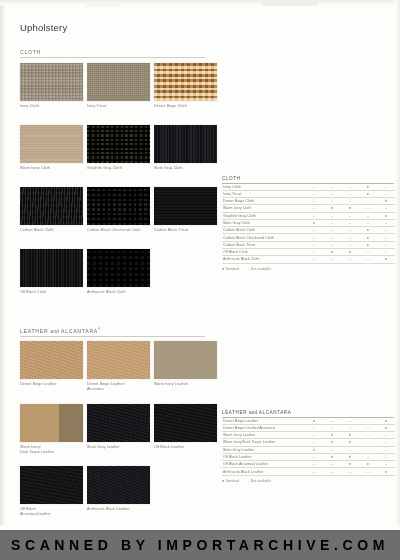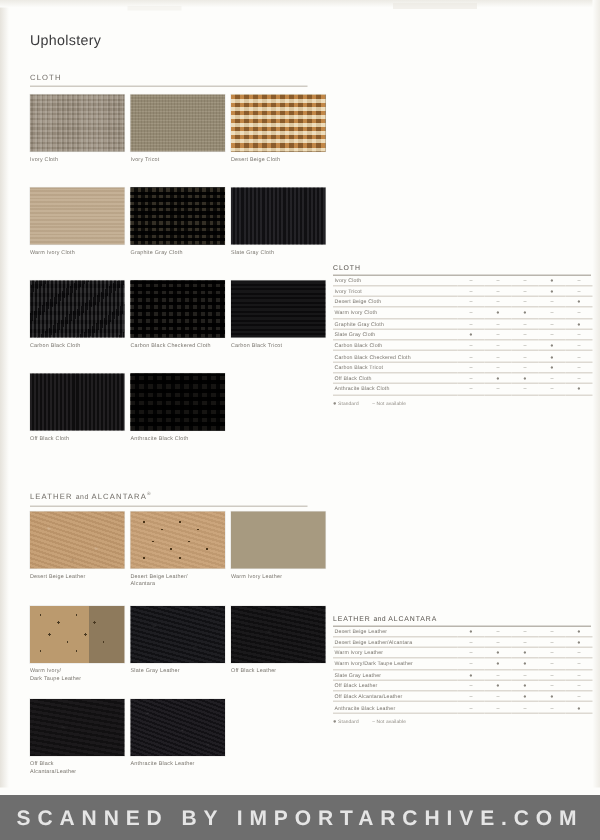--- a/index.html
+++ b/index.html
@@ -220,21 +220,21 @@
   .legend .dot{font-size:3.8px;}
   .legend .sep{display:inline-block;width:7px;}
 
   
   .watermark{
     position:absolute;left:0;bottom:0;width:400px;height:30px;
     background:#6e6e6e;
     display:flex;align-items:center;justify-content:center;
   }
   .watermark span{
-    color:#e5e5e5;font-size:14px;font-weight:bold;
+    color:#000000;font-size:14px;font-weight:bold;
     letter-spacing:4.6px;white-space:nowrap;
     font-family:"Liberation Sans", sans-serif;
   }
 </style>
 </head>
 <body>
 
 <div class="page">
 
   <div class="scan-edge-left"></div>

